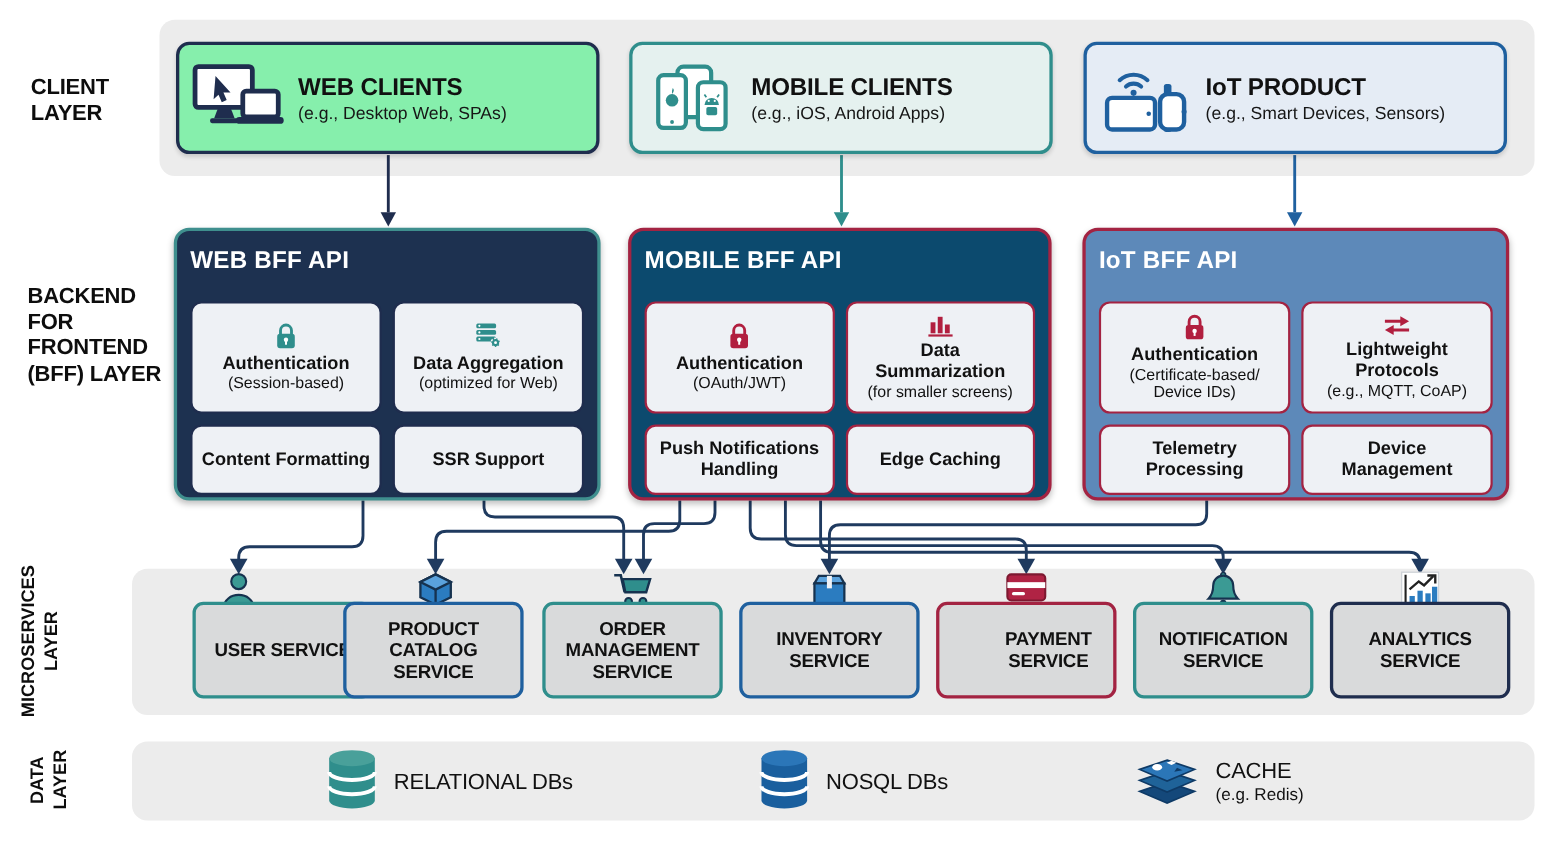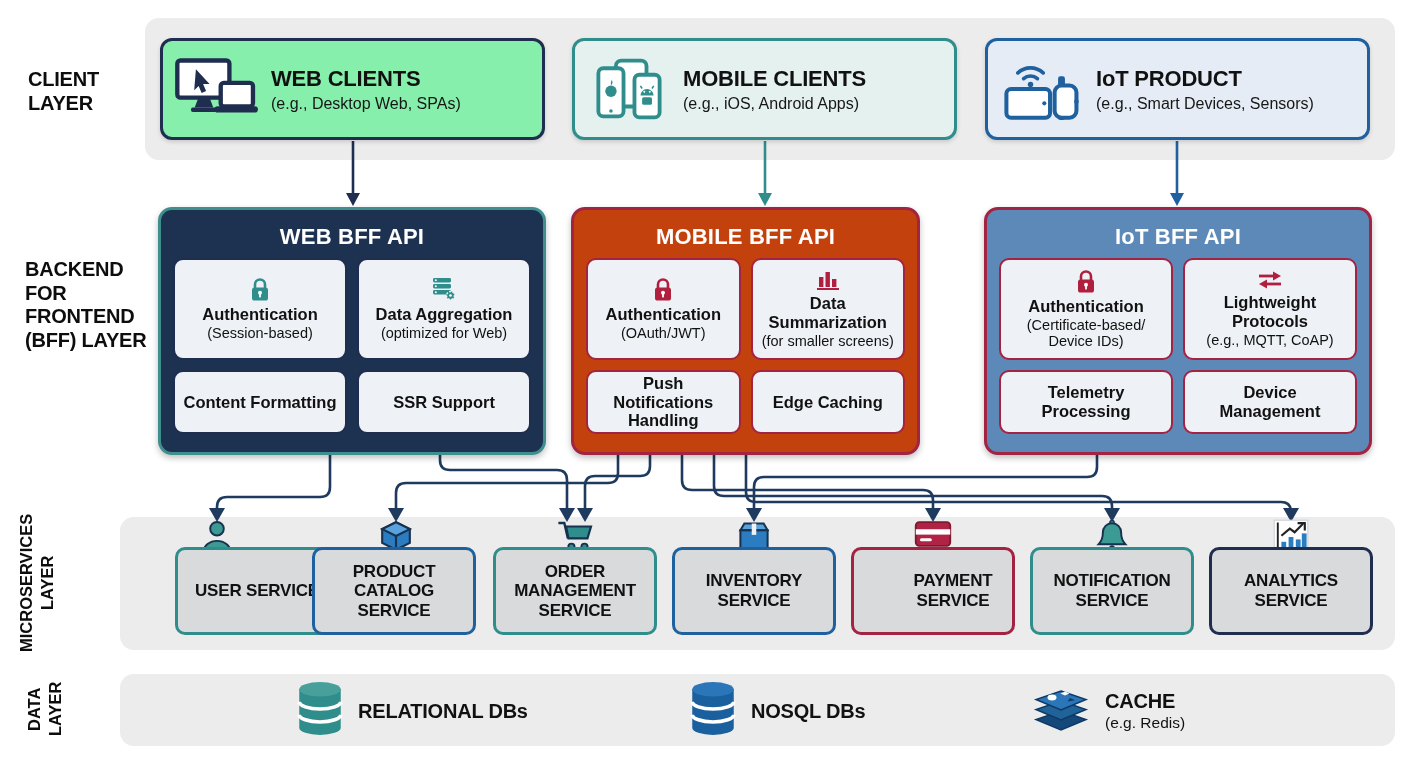--- a/index.html
+++ b/index.html
@@ -25,41 +25,41 @@
   #client-mobile{left:572px;background:#e5f1ef;border:3px solid #2f8e8c;}
   #client-iot{left:985px;background:#e5ecf5;border:3px solid #1f609f;}
   .client-icon{width:108px;display:flex;justify-content:center;flex:0 0 auto;}
   .client-text{display:flex;flex-direction:column;}
   .client-title{font-weight:bold;font-size:22px;letter-spacing:-0.2px;}
   .client-sub{font-size:16px;margin-top:3px;color:#161616;}
 
   .bff-box{position:absolute;top:207px;height:248px;border-radius:14px;box-sizing:border-box;
            padding:8px 12px 0 12px;box-shadow:0 3px 6px rgba(0,0,0,.25);}
   #bff-web{left:158px;width:388px;background:#1d3150;border:3px solid #3f8f8e;}
-  #bff-mobile{left:571px;width:349px;background:#c2410c;border:3px solid #a32342;}
+  #bff-mobile{left:571px;width:385px;background:#0c4a6e;border:3px solid #a32342;}
   #bff-iot{left:984px;width:388px;background:#5d89b9;border:3px solid #a32342;}
-  .bff-title{text-align:center;color:#fff;font-weight:bold;font-size:22px;margin:6px 0 8px 0;letter-spacing:0.2px;}
+  .bff-title{text-align:left;color:#fff;font-weight:bold;font-size:22px;margin:6px 0 24px 0;letter-spacing:0.2px;}
   .bff-grid{display:grid;grid-template-columns:1fr 1fr;gap:10px;}
   .feature-card{background:#eef1f5;border-radius:10px;display:flex;flex-direction:column;align-items:center;
                 justify-content:center;text-align:center;padding:4px 8px;box-sizing:border-box;}
   .web-card{border:2px solid #1f2d4e;}
   .red-card{border:2px solid #a32342;}
   .row1{height:102px;}
   .row2{height:64px;}
   .feat-title{font-weight:bold;font-size:16.5px;line-height:1.15;}
   .feat-sub{font-size:14.5px;line-height:1.12;margin-top:1px;}
   .feat-icon{margin-bottom:3px;line-height:0;}
 
   .svc-box{position:absolute;top:547px;width:164px;height:88px;background:#d9dadb;border-radius:10px;
            display:flex;align-items:center;justify-content:center;text-align:center;
            font-weight:bold;font-size:17px;line-height:1.15;box-sizing:border-box;padding:4px 6px;letter-spacing:-0.2px;}
   .svc-icon{position:absolute;top:519px;width:44px;height:34px;display:flex;justify-content:center;line-height:0;}
 
   .data-group{position:absolute;top:681px;height:60px;display:flex;align-items:center;gap:15px;}
-  .data-label{font-weight:bold;font-size:20px;letter-spacing:-0.2px;}
+  .data-label{font-weight:normal;font-size:20px;letter-spacing:-0.2px;}
   .data-sub{font-size:15.5px;font-weight:normal;margin-top:1px;}
 
   #overlay{position:absolute;left:0;top:0;width:1408px;height:768px;pointer-events:none;}
 </style>
 </head>
 <body>
 
 <div id="canvas">
 
   <div class="band" id="client-band"></div>

